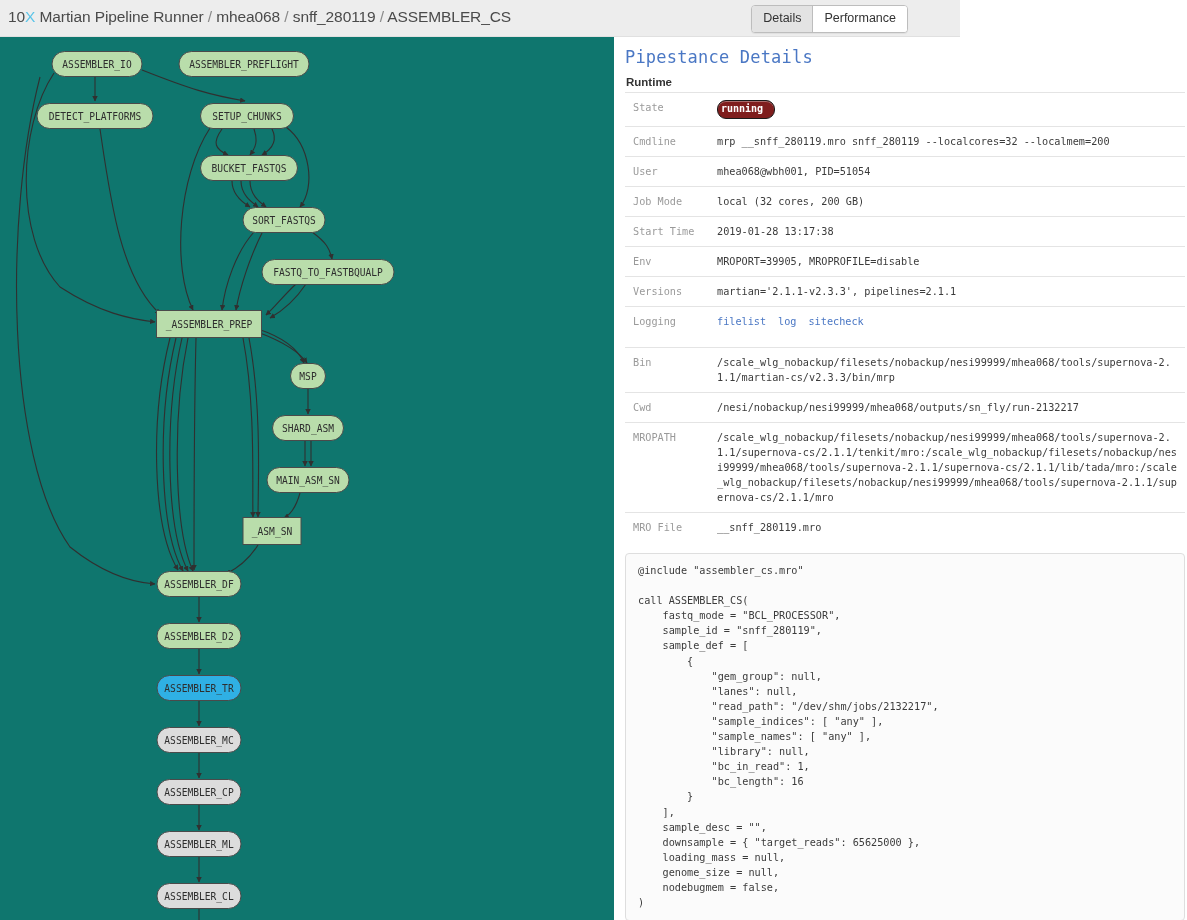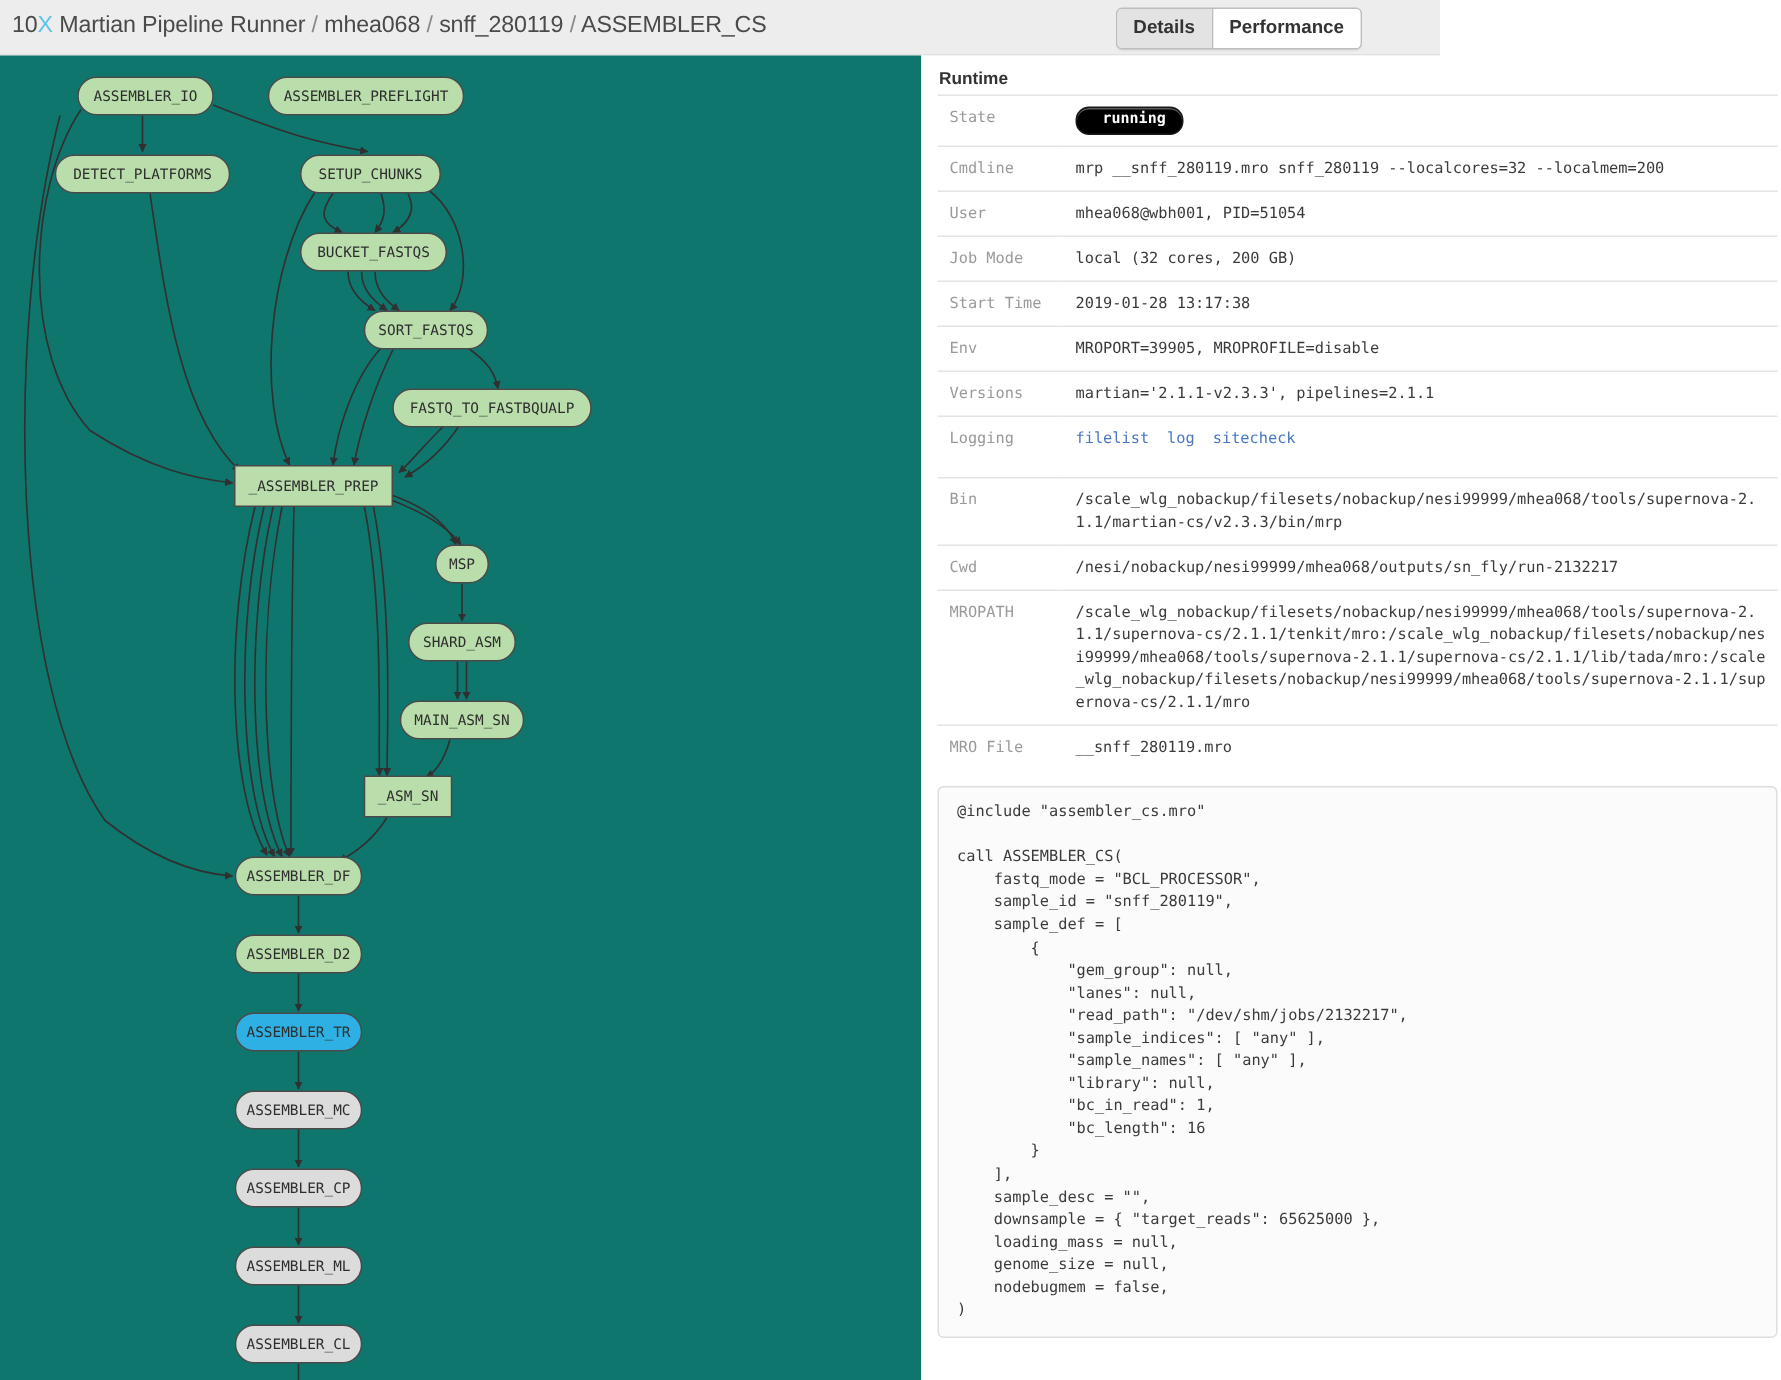--- a/index.html
+++ b/index.html
@@ -30,21 +30,20 @@
   #breadcrumb .sep { color: #8a8a8a; }
 
   #tabgroup {
     position: absolute; right: 52px; top: 5px;
     display: flex;
     border: 1px solid #bdbdbd;
     border-radius: 4px;
     overflow: hidden;
     box-shadow: 0 1px 1px rgba(0,0,0,0.06);
     background: #fff;
-    font-weight: bold;
   }
   #tabgroup .tab {
     font-size: 12.5px;
     color: #333;
     padding: 5px 11px 6px 11px;
     background: #fff;
     cursor: pointer;
     line-height: 15px;
   }
   #tabgroup .tab.active {
@@ -112,28 +111,28 @@
     color: #9a9a9a;
     white-space: nowrap;
     margin-left: 20px;
   }
   table.kv td.v {
     color: #3b3b3b;
     word-break: break-all;
   }
   .badge {
     display: inline-block;
-    background: #000000;
+    background: #7f1d1d;
     border: 1px solid #1a1a1a;
     border-radius: 9px;
     color: #ffffff;
     font-family: "DejaVu Sans Mono", monospace;
     font-size: 10px;
     font-weight: bold;
-    padding: 2px 11px 3px 17px;
+    padding: 2px 11px 3px 3px;
     line-height: 12px;
     box-shadow: inset 0 1px 0 rgba(255,255,255,0.35);
   }
   .lnk {
     color: #4a77c4;
     text-decoration: none;
     margin-right: 12px;
     cursor: pointer;
     text-align: center;
   }
@@ -319,20 +318,21 @@
         </g>
         <g transform="translate(157,846.5)">
           <rect x="0" y="0" width="84" height="25" rx="12.5" ry="12.5" fill="#dcdcdc" stroke="#4a4a4a" stroke-width="1"></rect>
           <text class="node-label" x="42" y="13">ASSEMBLER_CL</text>
         </g>
       </g>
   </svg>
 </div>
 
 <div id="details-pane">
+  <h1 id="details-title">Pipestance Details</h1>
 
   <div class="section-head">Runtime</div>
   <table class="kv" id="runtime-table">
       <tbody>
         <tr>
           <td class="k">State</td>
           <td class="v"><span class="badge">running</span></td>
         </tr>
         <tr>
           <td class="k">Cmdline</td>

